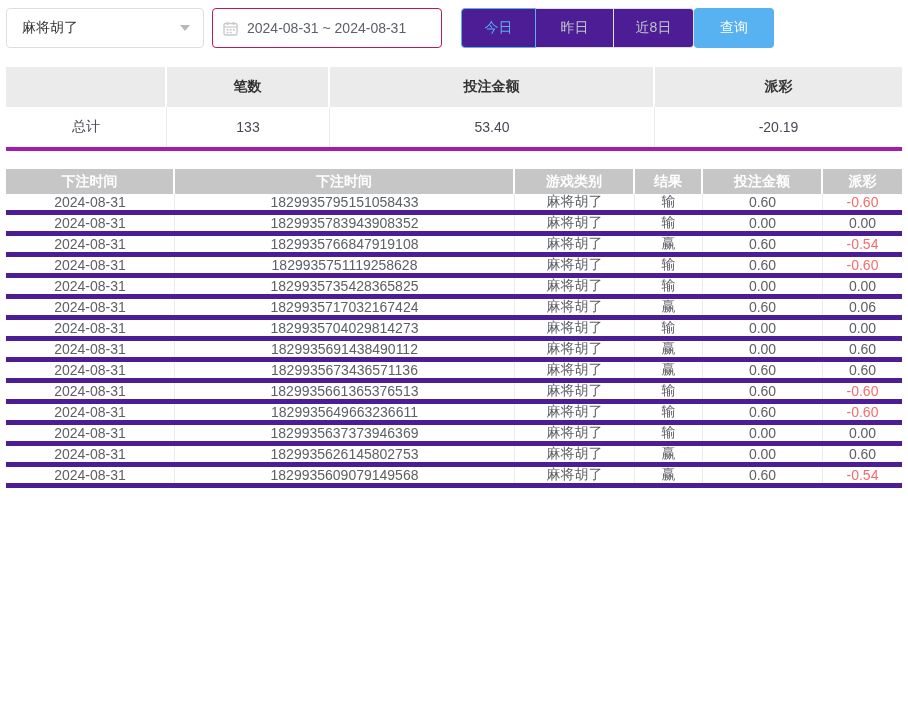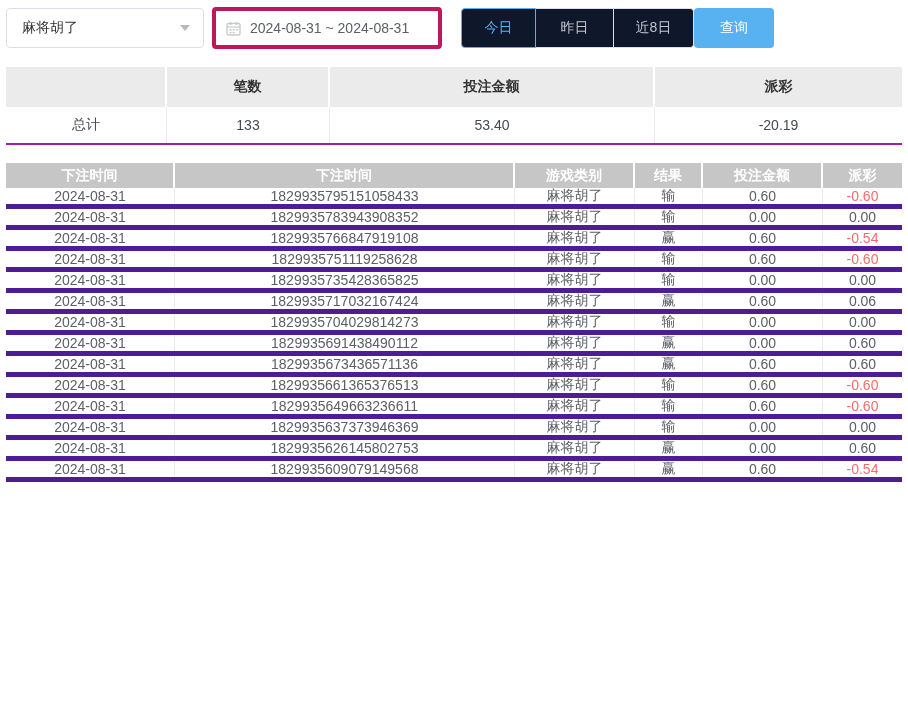--- a/index.html
+++ b/index.html
@@ -11,50 +11,50 @@
   .select-box {
     width: 198px; height: 40px; border: 1px solid #dcdfe6; border-radius: 4px;
     display: flex; align-items: center; justify-content: space-between;
     padding: 0 13px 0 15px; cursor: pointer; background: #fff; color: #333;
   }
   .caret-down {
     width: 0; height: 0; border-left: 5px solid transparent; border-right: 5px solid transparent;
     border-top: 6px solid #b6b9bf;
   }
   .date-box {
-    width: 230px; height: 40px; border: 4px solid #be185d; border-radius: 4px;
+    width: 230px; height: 40px; border: 1px solid #be185d; border-radius: 4px;
     display: flex; align-items: center; margin-left: 8px; padding: 17px 10px;
     color: #5c6066; background: #fff; cursor: pointer;
   }
   .date-box .cal { margin-right: 9px; display: inline-flex; }
   .btn-group { display: flex; margin-left: 19px; }
   .qbtn {
-    height: 40px; background: #0f172a; border: 1px solid #dcdfe6; border-left-width: 0;
+    height: 40px; background: #4c1d95; border: 1px solid #dcdfe6; border-left-width: 0;
     color: #c0c4cc; font-size: 14px; cursor: pointer; padding: 0;
   }
   .qbtn:first-child { border-left-width: 1px; border-radius: 4px 0 0 4px; }
   .qbtn:last-child { border-radius: 0 4px 4px 0; }
   .qbtn.b0 { width: 75px; } .qbtn.b1 { width: 78px; } .qbtn.b2 { width: 80px; }
   .qbtn.active { border: 1px solid var(--accent); color: var(--accent); position: relative; z-index: 1; }
   .query-btn {
     width: 80px; height: 40px; border: none; border-radius: 4px;
     background: var(--accent); color: #fff; font-size: 14px; cursor: pointer;
   }
 
   
   .summary { width: 896px; margin: 19px 6px 0 6px; }
   .summary .hrow { display: grid; grid-template-columns: 161px 163px 325px 247px; height: 40px; }
   .summary .hcell {
     background: #ebebeb; color: #333; display: flex; align-items: center; justify-content: center;
     border-right: 2px solid #fff;
     font-weight: bold;
   }
   .summary .hcell:last-child { border-right: none; }
-  .summary .drow { display: grid; grid-template-columns: 161px 163px 325px 247px; height: 38px;
-    border-bottom: 2px solid #a21caf; text-align: center; }
+  .summary .drow { display: grid; grid-template-columns: 161px 163px 325px 247px; height: 44px;
+    border-bottom: 4px solid #a21caf; text-align: center; }
   .summary .dcell { display: flex; align-items: center; justify-content: center;
     border-right: 1px solid #ebebeb; color: #454a52; }
   .summary .dcell:last-child { border-right: none; }
 
   
   .main-table { width: 896px; margin: 18px 6px 0 6px; }
   .main-table .hrow { display: grid; grid-template-columns: 169px 340px 120px 68px 120px 79px; height: 25px; }
   .main-table .hcell {
     background: #c6c6c6; color: #fff; font-weight: bold; display: flex; align-items: center;
     justify-content: center; border-right: 2px solid #fff;

